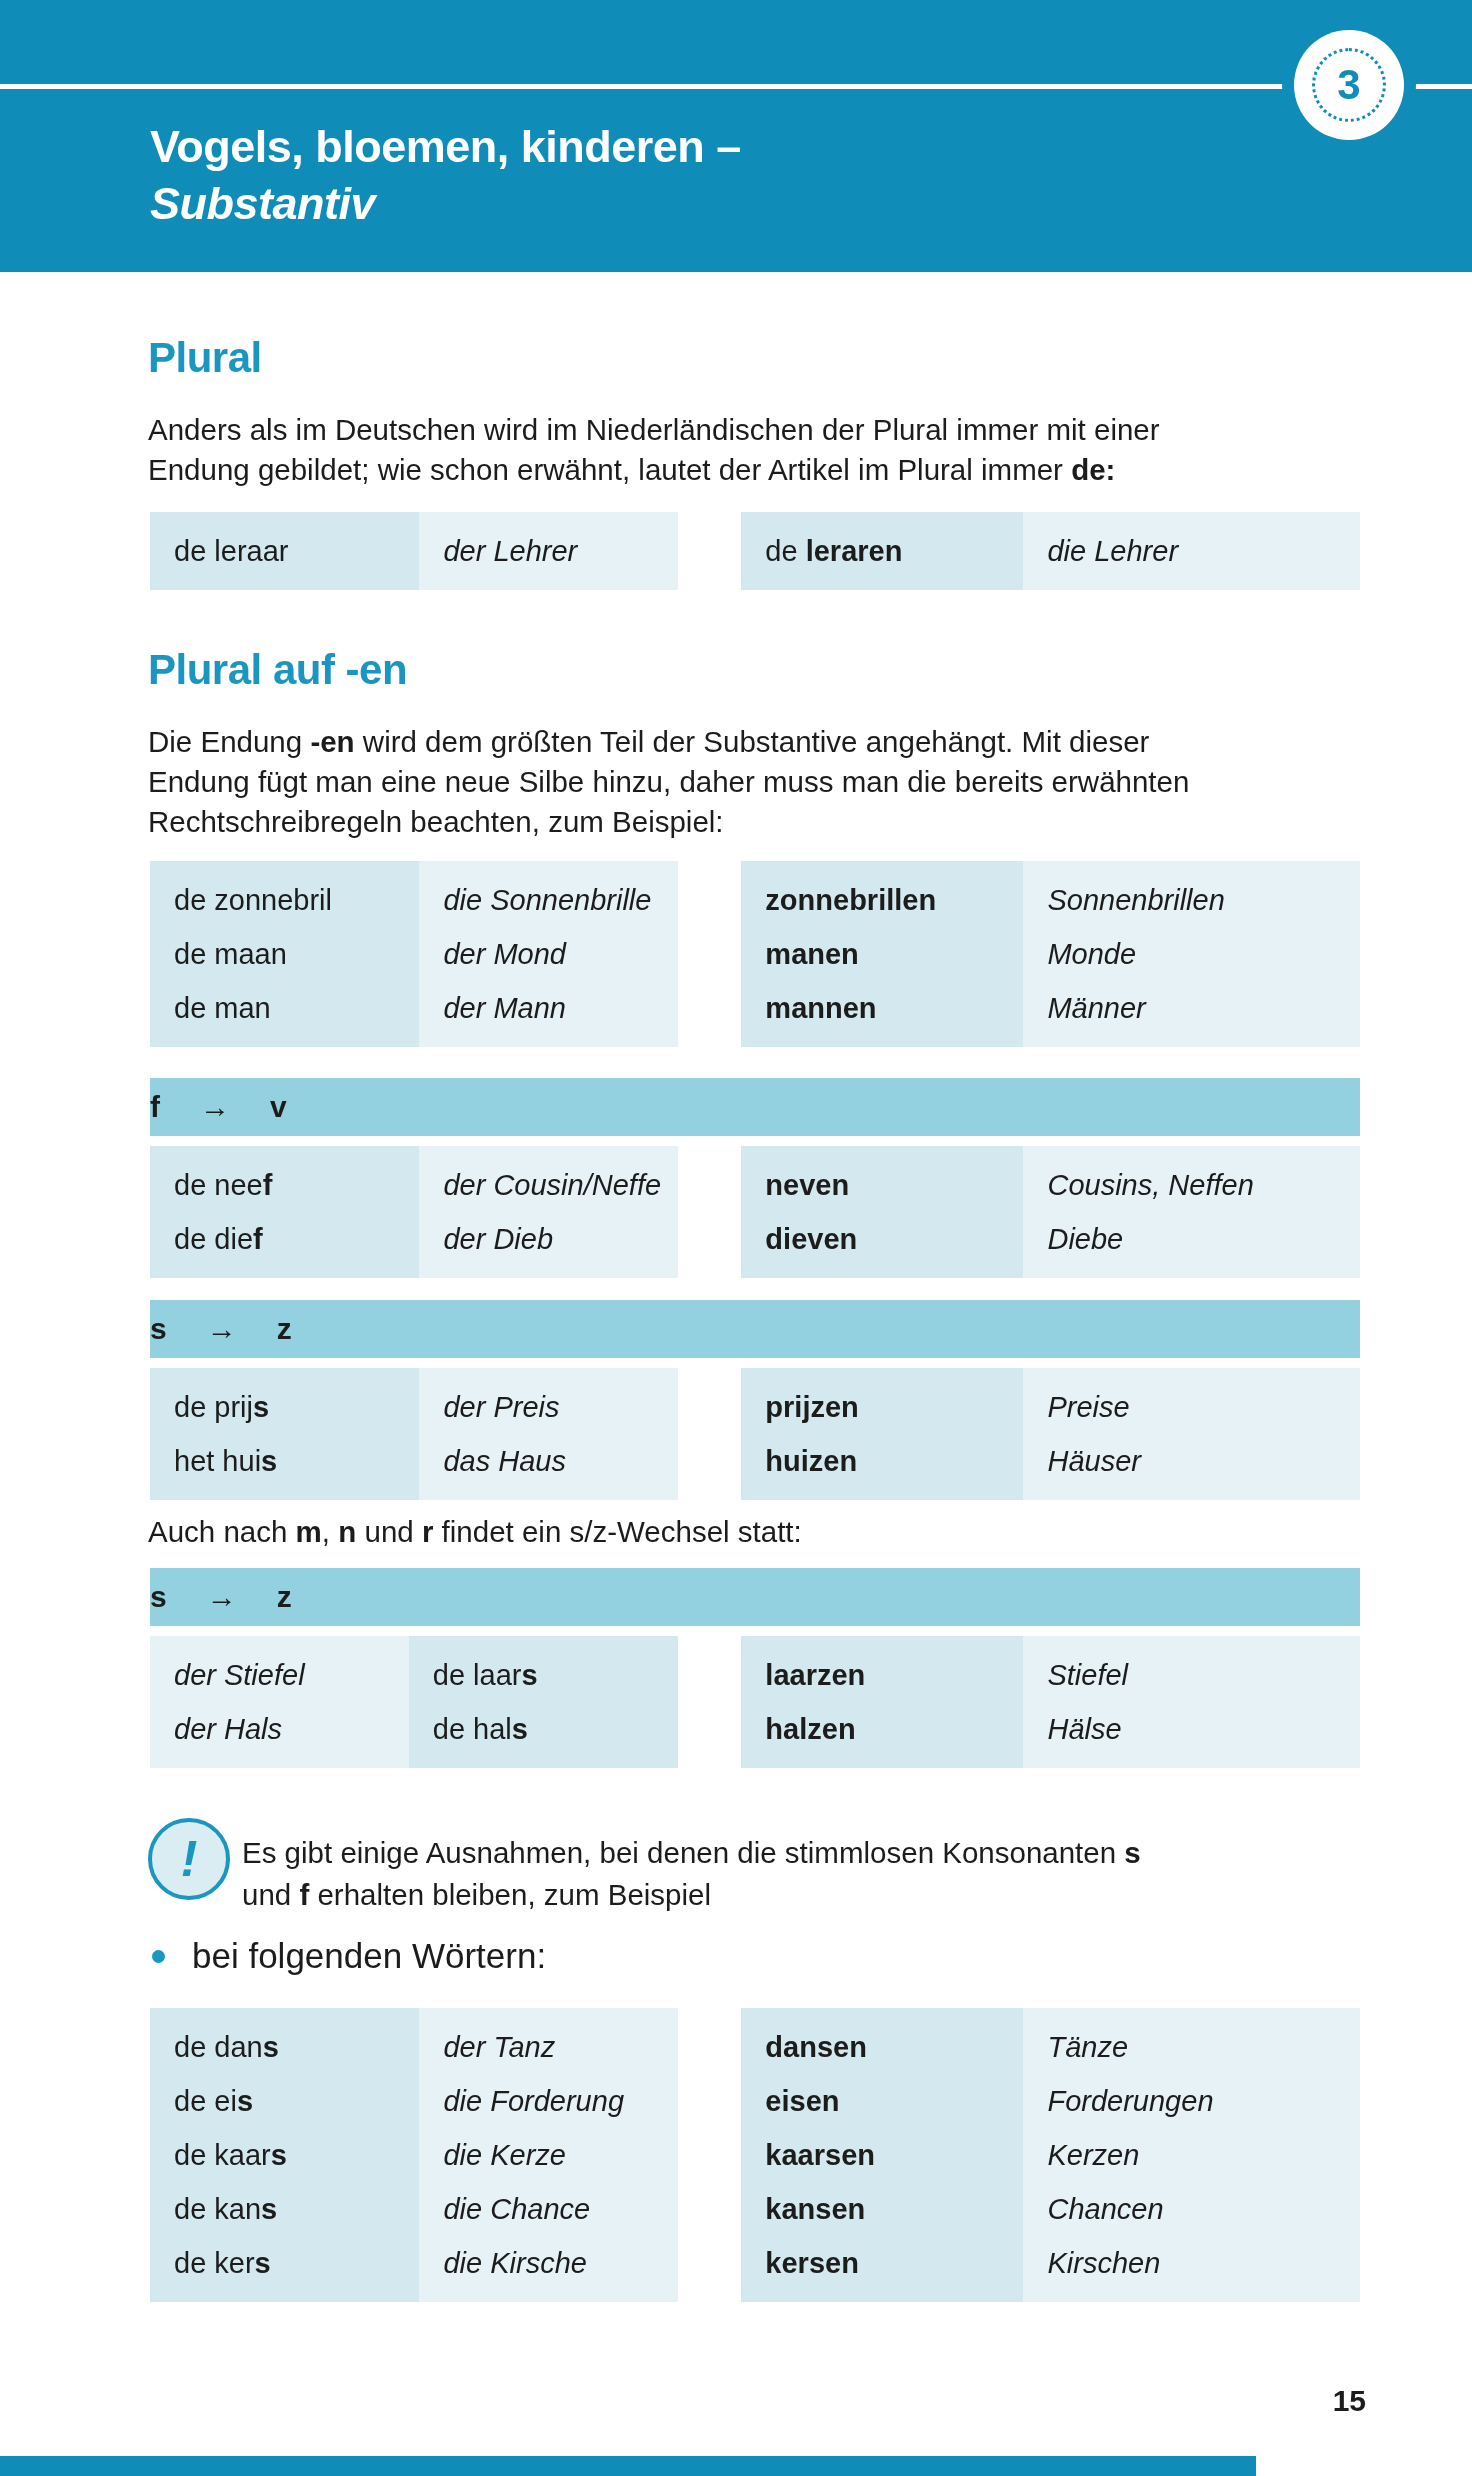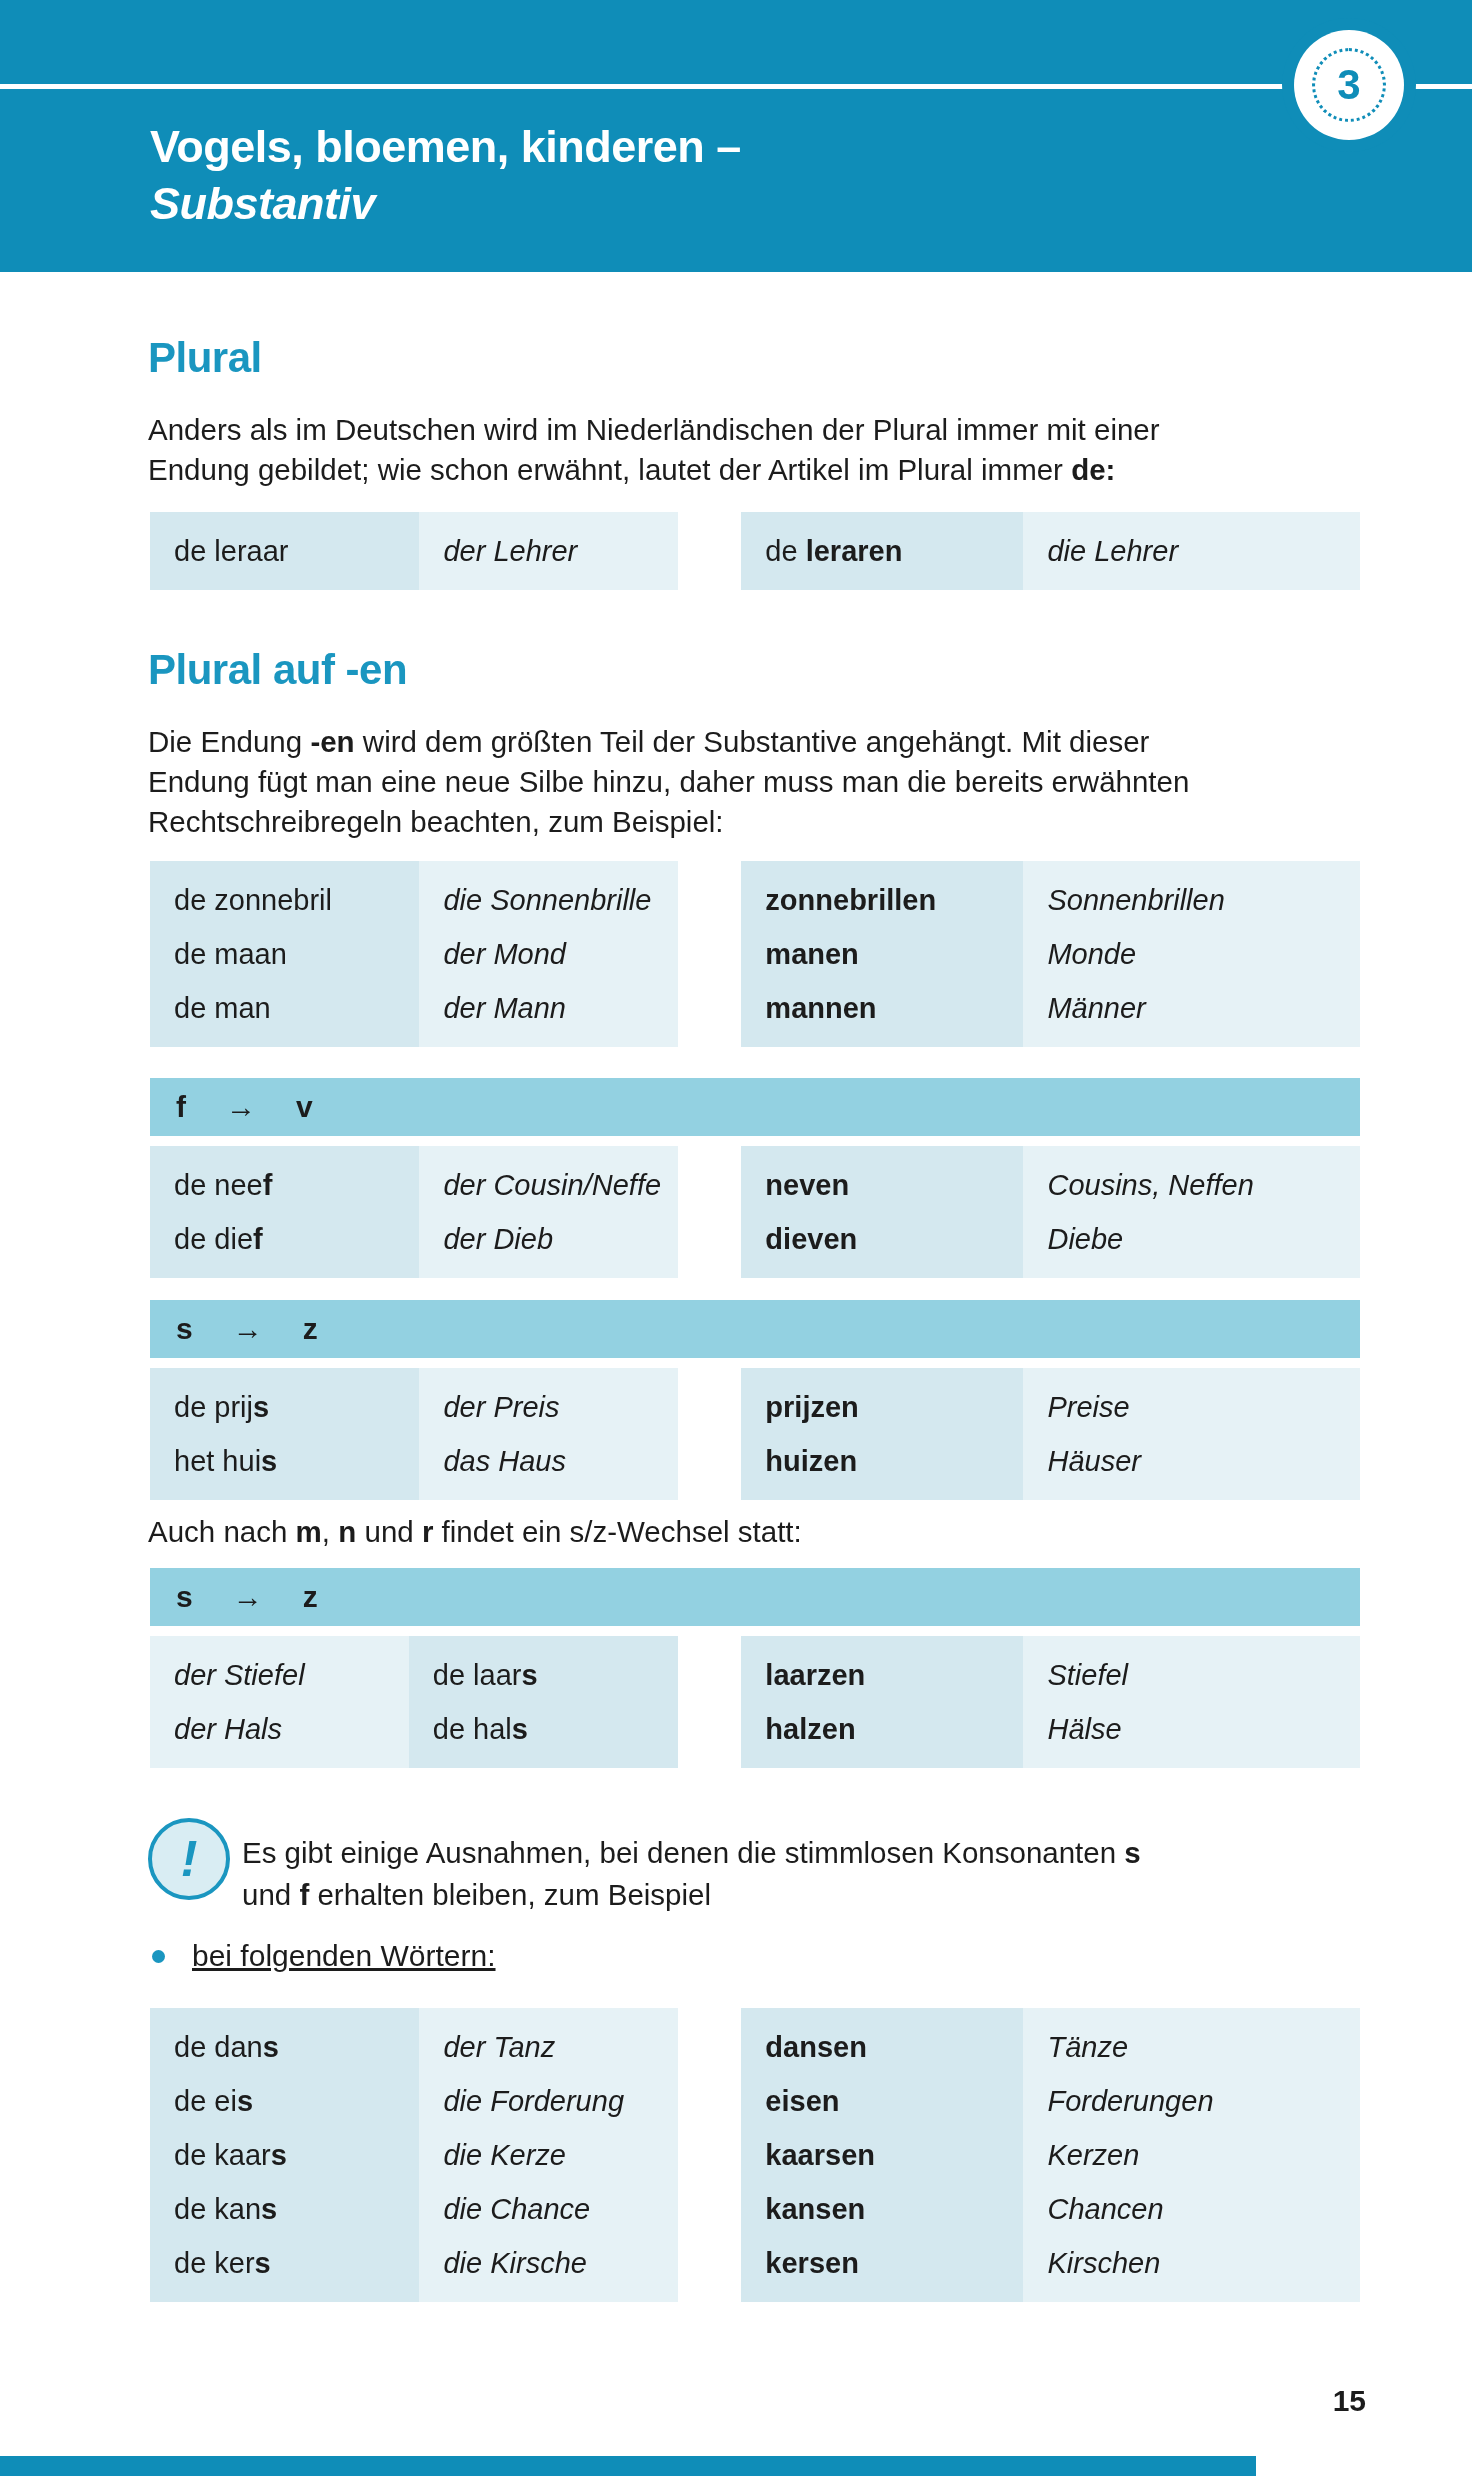--- a/index.html
+++ b/index.html
@@ -32,21 +32,21 @@
   .para{position:absolute;left:148px;width:1260px;font-size:29.5px;line-height:40px;}
   .p1{top:410px;}
   .p2{top:722px;}
   .p3{top:1512px;}
   .rich-line{white-space:nowrap;}
   .b{font-weight:bold;}
   .i{}
 
   
   .rule-bar{position:absolute;left:150px;width:1210px;height:58px;background:var(--bar,#93d1e1);
-            font-size:30px;line-height:58px;padding-left:26px;white-space:nowrap;}
+            font-size:30px;line-height:58px;white-space:nowrap;}
   .rule-bar .letter{font-weight:bold;display:inline-block;}
   .rule-bar .arrow{display:inline-block;margin:0 40px;font-weight:normal;}
   .bar-fv{top:1078px;}
   .bar-sz1{top:1300px;}
   .bar-sz2{top:1568px;}
 
   
   .xtable{position:absolute;left:150px;width:1210px;display:flex;align-items:stretch;font-size:29px;}
   .xcol{padding:12px 0;}
   .xgap{width:31px;background:transparent;}
@@ -64,21 +64,21 @@
 
   
   .note-icon{position:absolute;left:148px;top:1818px;width:82px;height:82px;border-radius:50%;
              background:#d9edf3;border:4px solid var(--heading,#1a96c0);
              display:flex;align-items:center;justify-content:center;}
   .note-icon span{font-size:50px;font-weight:bold;font-style:italic;color:var(--heading,#1a96c0);line-height:1;}
   .note-text{position:absolute;left:242px;top:1832px;width:1130px;font-size:29.5px;line-height:42px;}
 
   
   .bullet-dot{position:absolute;left:152px;top:1950px;width:13px;height:13px;border-radius:50%;background:var(--heading,#1a96c0);}
-  .bullet-text{position:absolute;left:192px;top:1936px;font-size:30px;line-height:40px;text-decoration:underline;}
+  .bullet-text{position:absolute;left:192px;top:1936px;font-size:35px;line-height:40px;}
 
   
   .page-num{position:absolute;top:2384px;left:1296px;width:70px;text-align:right;font-size:30px;font-weight:bold;}
   .footer-bar{position:absolute;left:0;top:2456px;width:1256px;height:20px;background:var(--teal,#0f8db8);}
 </style>
 </head>
 <body>
 
 <div class="page">
 

